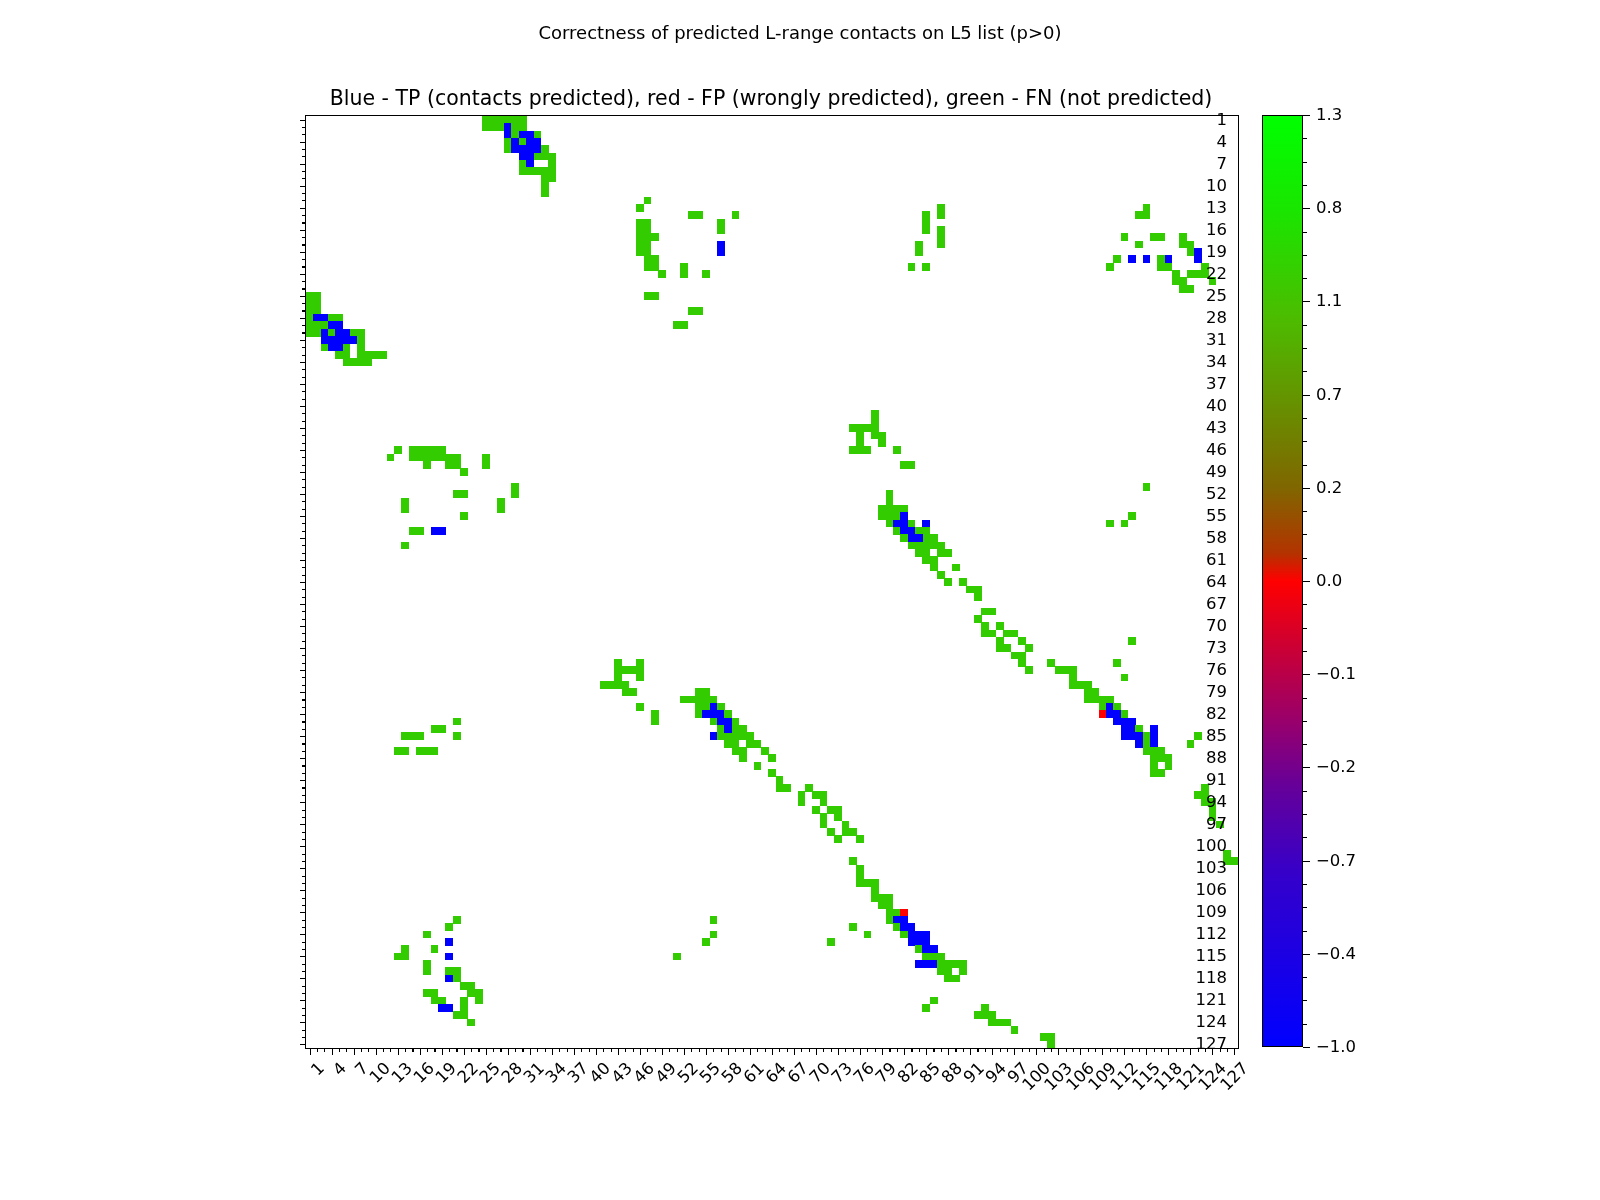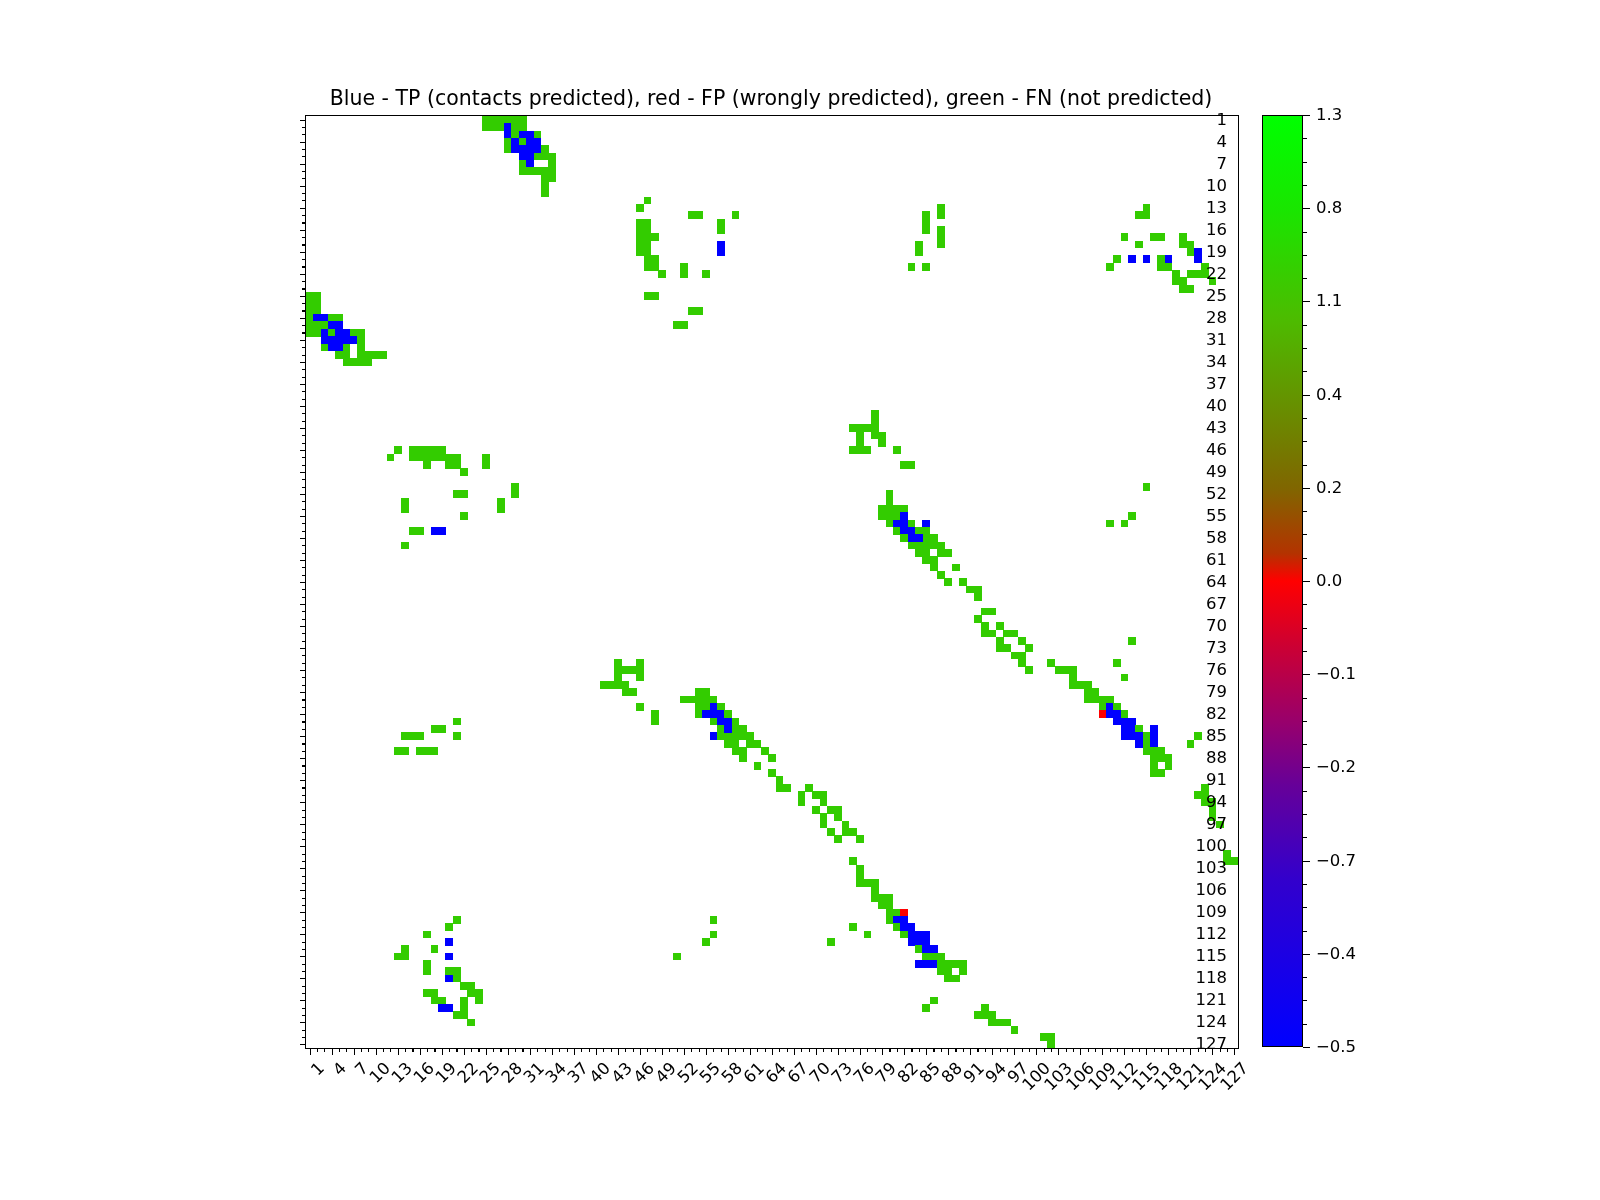--- a/index.html
+++ b/index.html
@@ -140,20 +140,21 @@
     font-size: 16.5px;
     line-height: 16.5px;
     white-space: nowrap;
     transform: translateY(-50%);
   }
 </style>
 </head>
 <body>
 
 <div id="title-block">
+  <div id="title-line-2">Correctness of predicted L-range contacts on L5 list (p&gt;0)</div>
 </div>
 
 <div id="axes-title">Blue - TP (contacts predicted), red - FP (wrongly predicted), green - FN (not predicted)</div>
 
 <div id="plot-frame">
   <div id="matrix-canvas">
       <div class="cell" style="left: 190.8px; top: 0px; width: 7.74px; height: 7.74px; background: rgb(51, 204, 0);"></div>
       <div class="cell" style="left: 0px; top: 190.8px; width: 7.74px; height: 7.74px; background: rgb(51, 204, 0);"></div>
       <div class="cell" style="left: 198.14px; top: 0px; width: 7.74px; height: 7.74px; background: rgb(51, 204, 0);"></div>
       <div class="cell" style="left: 0px; top: 198.14px; width: 7.74px; height: 7.74px; background: rgb(51, 204, 0);"></div>
@@ -1139,35 +1140,35 @@
 <div id="colorbar-wrap">
   <div id="colorbar-gradient"></div>
   <div id="colorbar-ticks">
       <div class="cb-tick" style="top: 0px;"></div>
       <div class="cb-label" style="top: 0px;">1.3</div>
       <div class="cb-tick" style="top: 93.2px;"></div>
       <div class="cb-label" style="top: 93.2px;">0.8</div>
       <div class="cb-tick" style="top: 186.4px;"></div>
       <div class="cb-label" style="top: 186.4px;">1.1</div>
       <div class="cb-tick" style="top: 279.6px;"></div>
-      <div class="cb-label" style="top: 279.6px;">0.4</div>
+      <div class="cb-label" style="top: 279.6px;">0.7</div>
       <div class="cb-tick" style="top: 372.8px;"></div>
       <div class="cb-label" style="top: 372.8px;">0.2</div>
       <div class="cb-tick" style="top: 466px;"></div>
       <div class="cb-label" style="top: 466px;">0.0</div>
       <div class="cb-tick" style="top: 559.2px;"></div>
       <div class="cb-label" style="top: 559.2px;">−0.1</div>
       <div class="cb-tick" style="top: 652.4px;"></div>
       <div class="cb-label" style="top: 652.4px;">−0.2</div>
       <div class="cb-tick" style="top: 745.6px;"></div>
       <div class="cb-label" style="top: 745.6px;">−0.7</div>
       <div class="cb-tick" style="top: 838.8px;"></div>
       <div class="cb-label" style="top: 838.8px;">−0.4</div>
       <div class="cb-tick" style="top: 932px;"></div>
-      <div class="cb-label" style="top: 932px;">−0.5</div>
+      <div class="cb-label" style="top: 932px;">−1.0</div>
       <div class="cb-tick-minor" style="top: 908.7px;"></div>
       <div class="cb-tick-minor" style="top: 885.4px;"></div>
       <div class="cb-tick-minor" style="top: 862.1px;"></div>
       <div class="cb-tick-minor" style="top: 815.5px;"></div>
       <div class="cb-tick-minor" style="top: 792.2px;"></div>
       <div class="cb-tick-minor" style="top: 768.9px;"></div>
       <div class="cb-tick-minor" style="top: 722.3px;"></div>
       <div class="cb-tick-minor" style="top: 699px;"></div>
       <div class="cb-tick-minor" style="top: 675.7px;"></div>
       <div class="cb-tick-minor" style="top: 629.1px;"></div>

